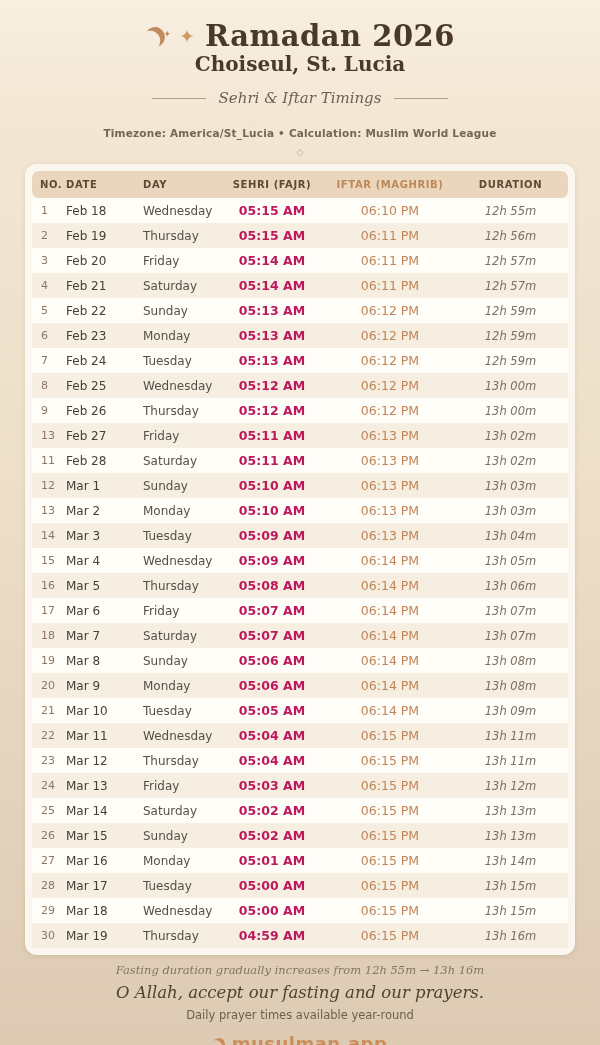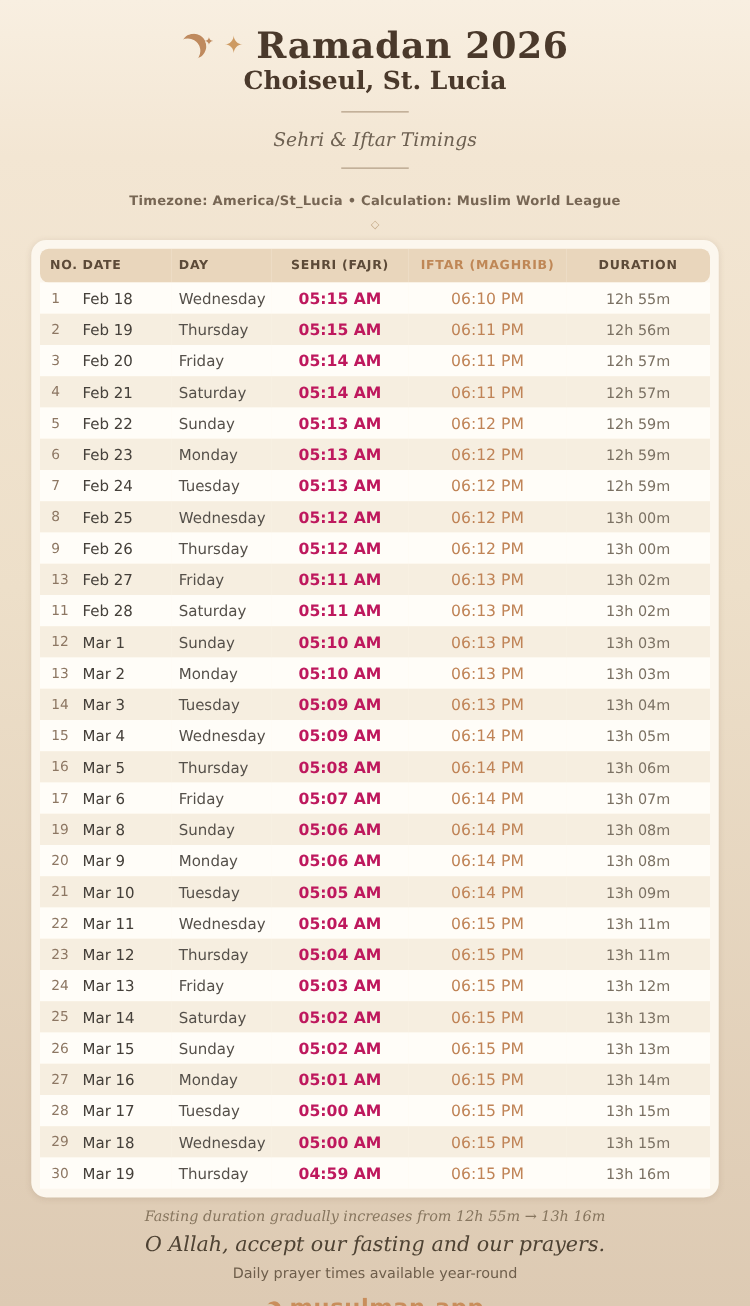--- a/index.html
+++ b/index.html
@@ -21,21 +21,21 @@
   .page-title{
     font-family:"DejaVu Serif","Liberation Serif",serif;font-size:29px;font-weight:600;
     color:#4a392b;letter-spacing:.5px;line-height:1;
   }
   .location{
     font-family:"DejaVu Serif","Liberation Serif",serif;font-size:20px;font-weight:700;
     color:#4a392b;margin-top:2px;line-height:1.1;
   }
   .tagline{
     margin-top:14px;font-family:"DejaVu Serif","Liberation Serif",serif;font-style:italic;
-    font-size:15px;color:#6d6051;display:flex;align-items:center;justify-content:center;gap:13px;flex-direction:column;
+    font-size:15px;color:#6d6051;display:flex;align-items:center;justify-content:center;gap:13px;
   }
   .tagline .rule{display:inline-block;width:54px;height:1px;background:#b39e86;}
   .meta-line{margin-top:20px;font-size:10.5px;font-weight:600;color:#776654;letter-spacing:.2px;}
   .ornament{margin-top:9px;font-size:9px;color:#c3a886;line-height:1;}
   
   .card{
     width:550px;margin:7px auto 0;box-sizing:border-box;background:#fcf7ee;
     border-radius:12px;padding:7px;box-shadow:0 1px 5px rgba(120,95,70,.16);
   }
   table{border-collapse:collapse;table-layout:fixed;width:536px;}
@@ -54,21 +54,21 @@
   thead th.col-sehri,thead th.col-iftar,thead th.col-dur{text-align:center;}
   thead th.col-iftar{color:#bf8756;}
   tbody td{padding:5px 4px;font-size:12px;white-space:nowrap;height:14px;}
   tbody tr:nth-child(odd){background:#fffdf8;}
   tbody tr:nth-child(even){background:#f6eee0;}
   td.col-no{color:#8d7763;font-size:11px;text-align:left;padding-left:9px;}
   td.col-date{color:#45403a;text-align:left;padding-left:2px;}
   td.col-day{color:#55504a;text-align:left;padding-left:6px;}
   td.col-sehri{color:#be185d;font-weight:700;font-size:12.5px;text-align:center;}
   td.col-iftar{color:#c08457;font-weight:400;font-size:12.5px;text-align:center;}
-  td.col-dur{color:#7b7163;font-size:11.5px;text-align:center;}
+  td.col-dur{color:#7b7163;font-size:11.5px;text-align:center;font-style:italic;}
   
   .fasting-note{
     margin-top:8px;font-family:"DejaVu Serif","Liberation Serif",serif;font-style:italic;
     font-size:11.5px;color:#86755e;
   }
   .quote{
     margin-top:6px;font-family:"DejaVu Serif","Liberation Serif",serif;font-style:italic;
     font-size:16.5px;color:#4e4233;
   }
   .availability{margin-top:6px;font-size:11.5px;color:#6e5e4b;}
@@ -256,20 +256,28 @@
           </tr>
           <tr>
             <td class="col-no">17</td>
             <td class="col-date">Mar 6</td>
             <td class="col-day">Friday</td>
             <td class="col-sehri">05:07 AM</td>
             <td class="col-iftar">06:14 PM</td>
             <td class="col-dur">13h 07m</td>
           </tr>
           <tr>
+            <td class="col-no">18</td>
+            <td class="col-date">Mar 7</td>
+            <td class="col-day">Saturday</td>
+            <td class="col-sehri">05:07 AM</td>
+            <td class="col-iftar">06:14 PM</td>
+            <td class="col-dur">13h 07m</td>
+          </tr>
+          <tr>
             <td class="col-no">19</td>
             <td class="col-date">Mar 8</td>
             <td class="col-day">Sunday</td>
             <td class="col-sehri">05:06 AM</td>
             <td class="col-iftar">06:14 PM</td>
             <td class="col-dur">13h 08m</td>
           </tr>
           <tr>
             <td class="col-no">20</td>
             <td class="col-date">Mar 9</td>

